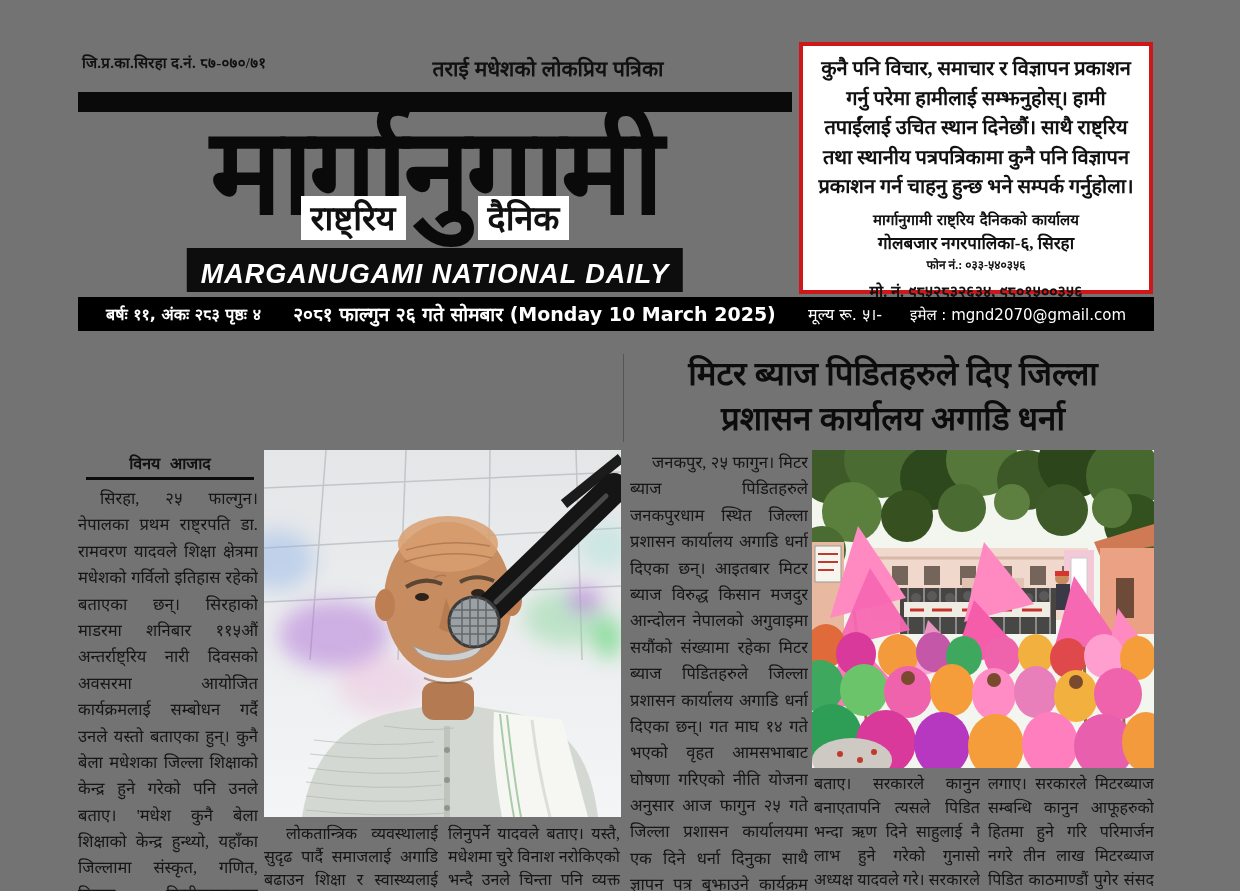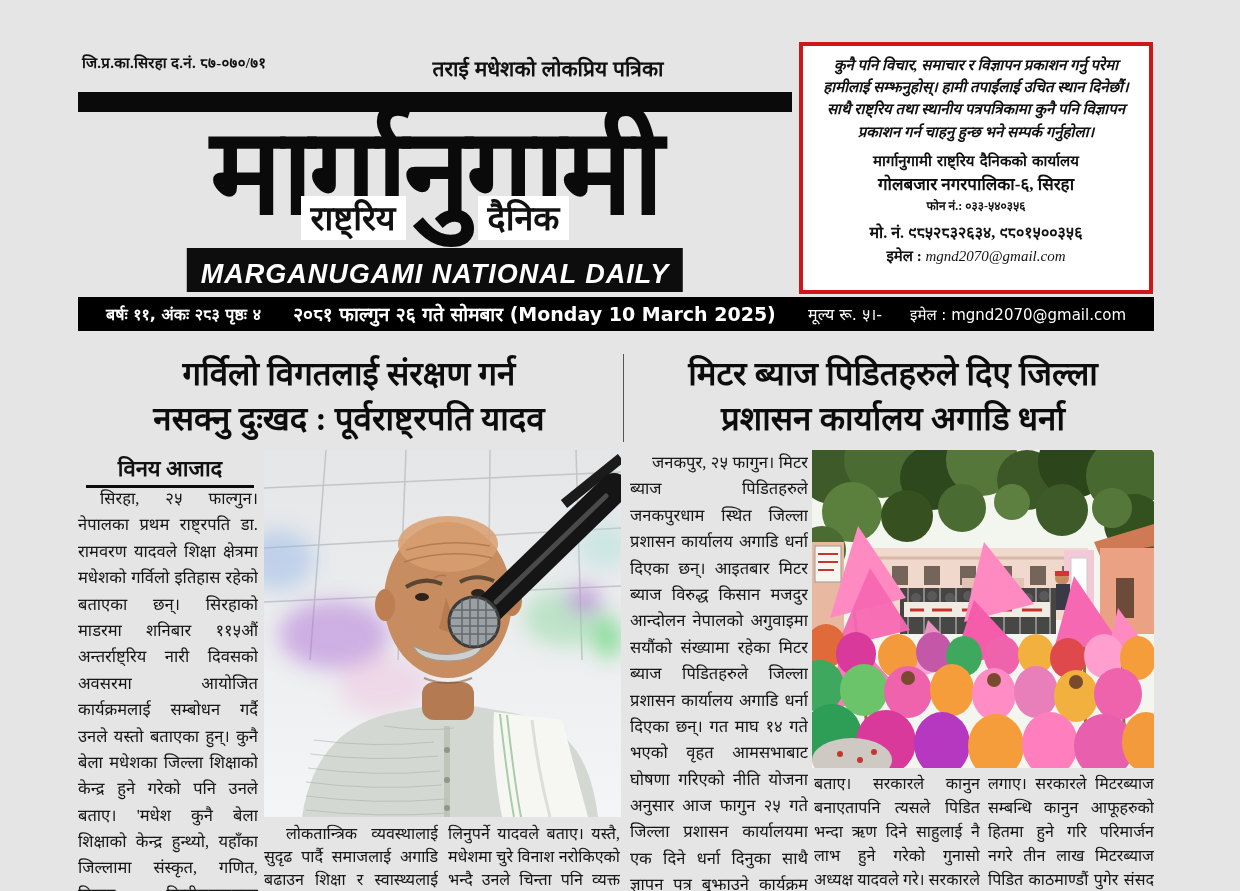--- a/index.html
+++ b/index.html
@@ -1,18 +1,18 @@
 <!DOCTYPE html>
 <html lang="ne"><head>
 <meta charset="utf-8">
 <style>
   html,body{margin:0;padding:0;background:#ffffff;}
   .page{
     position:relative;width:1240px;height:891px;overflow:hidden;
-    background:#e5e5e5;color:#111;
+    background:#737373;color:#111;
     font-family:"Liberation Serif","DejaVu Serif",serif;
   }
   .abs{position:absolute;}
 
   
   .reg-no{left:82px;top:52px;font-size:15px;font-weight:bold;letter-spacing:.3px;}
   .tagline{left:398px;top:54px;width:300px;text-align:center;font-size:21px;font-weight:bold;
            font-family:"Liberation Sans","DejaVu Sans",sans-serif;}
   .masthead{left:78px;top:78px;width:714px;height:214px;overflow:hidden;}
   .masthead-title{
@@ -31,21 +31,21 @@
     background:#0d0d0d;color:#fff;font-style:italic;font-weight:bold;
     font-family:"Liberation Sans","DejaVu Sans",sans-serif;
     font-size:27px;letter-spacing:1px;padding:11px 14px;white-space:nowrap;
   }
 
   
   .contact-box{
     left:799px;top:42px;width:354px;height:252px;box-sizing:border-box;
     border:4px solid #cd1719;background:#fff;text-align:center;padding:8px 8px 4px;
   }
-  .contact-notice{font-size:15px;font-style:italic;font-weight:bold;line-height:1.48;}
+  .contact-notice{font-size:20px;font-weight:bold;line-height:1.48;}
   .contact-office{font-size:15px;font-weight:bold;margin-top:7px;font-family:"DejaVu Sans",sans-serif;}
   .contact-address{font-size:17px;font-weight:bold;margin-top:2px;}
   .contact-phone{font-size:12px;font-weight:bold;margin-top:2px;}
   .contact-mobile{font-size:16px;font-weight:bold;margin-top:7px;}
   .contact-email{font-size:15px;margin-top:2px;}
   .contact-email .lbl{font-weight:bold;}
   .contact-email .val{font-style:italic;font-family:"Liberation Serif",serif;}
 
   
   .info-bar{
@@ -59,22 +59,22 @@
   .info-email{font-size:15px;}
 
   
   .headline{text-align:center;font-weight:600;font-size:33px;line-height:1.36;color:#0c0c0c;}
   .headline-left{left:78px;top:352px;width:542px;}
   .headline-right{left:632px;top:352px;width:522px;}
   .headline-divider{left:623px;top:354px;width:1px;height:88px;background:#555;}
 
   
   .byline{
-    left:86px;top:452px;width:168px;text-align:center;font-size:22px;font-weight:bold;
-    padding-bottom:3px;border-bottom:3px solid #0c0c0c;font-family:Liberation Serif, serif;
+    left:86px;top:452px;width:168px;text-align:center;font-size:16px;font-weight:bold;
+    padding-bottom:3px;border-bottom:3px solid #0c0c0c;font-family:Liberation Mono, monospace;
   }
   .body-col{
     font-size:16.5px;line-height:1.6;text-align:justify;color:#161616;overflow:hidden;
   }
   .body-col p{margin:0;text-indent:22px;}
   .body-col p.noindent{text-indent:0;}
   .col-l1{left:78px;top:486px;width:180px;height:405px;}
   .col-l2{left:264px;top:822px;width:174px;height:69px;font-size:16px;line-height:1.45;}
   .col-l3{left:448px;top:822px;width:172px;height:69px;font-size:16px;line-height:1.45;}
   .col-r1{left:630px;top:450px;width:178px;height:441px;}
@@ -116,24 +116,20 @@
     </div>
   </div>
 
   <div class="abs info-bar">
     <span class="info-issue">बर्षः ११, अंकः २८३ पृष्ठः ४</span>
     <span class="info-date">२०८१ फाल्गुन २६ गते सोमबार (Monday 10 March 2025)</span>
     <span class="info-price">मूल्य रू. ५।-</span>
     <span class="info-email">इमेल : mgnd2070@gmail.com</span>
   </div>
 
-  <div class="abs headline headline-left">
-    <div>गर्विलो विगतलाई संरक्षण गर्न</div>
-    <div>नसक्नु दुःखद : पूर्वराष्ट्रपति यादव</div>
-  </div>
   <div class="abs headline-divider"></div>
   <div class="abs headline headline-right">
     <div>मिटर ब्याज पिडितहरुले दिए जिल्ला</div>
     <div>प्रशासन कार्यालय अगाडि धर्ना</div>
   </div>
 
   <div class="abs byline">विनय आजाद</div>
   <div class="abs body-col col-l1">
     <p>सिरहा, २५ फाल्गुन। नेपालका प्रथम राष्ट्रपति डा. रामवरण यादवले शिक्षा क्षेत्रमा मधेशको गर्विलो इतिहास रहेको बताएका छन्। सिरहाको माडरमा शनिबार ११५औं अन्तर्राष्ट्रिय नारी दिवसको अवसरमा आयोजित कार्यक्रमलाई सम्बोधन गर्दै उनले यस्तो बताएका हुन्। कुनै बेला मधेशका जिल्ला शिक्षाको केन्द्र हुने गरेको पनि उनले बताए। 'मधेश कुनै बेला शिक्षाको केन्द्र हुन्थ्यो, यहाँका जिल्लामा संस्कृत, गणित, विज्ञान, हिन्दीलगायतका विषयका दक्ष शिक्षक हुन्थे,' उनले भने, 'तर, यो गर्विलो विगतलाई हामीले संरक्षण पनि गर्न नसक्नु निकै दुःखद हो।' मुलुकमा पटक-पटक सरकार फेरिए पनि कसैले स्तरीय शिक्षाबारे नसोच्दा समाज अगाडि बढ्न</p>
   </div>

